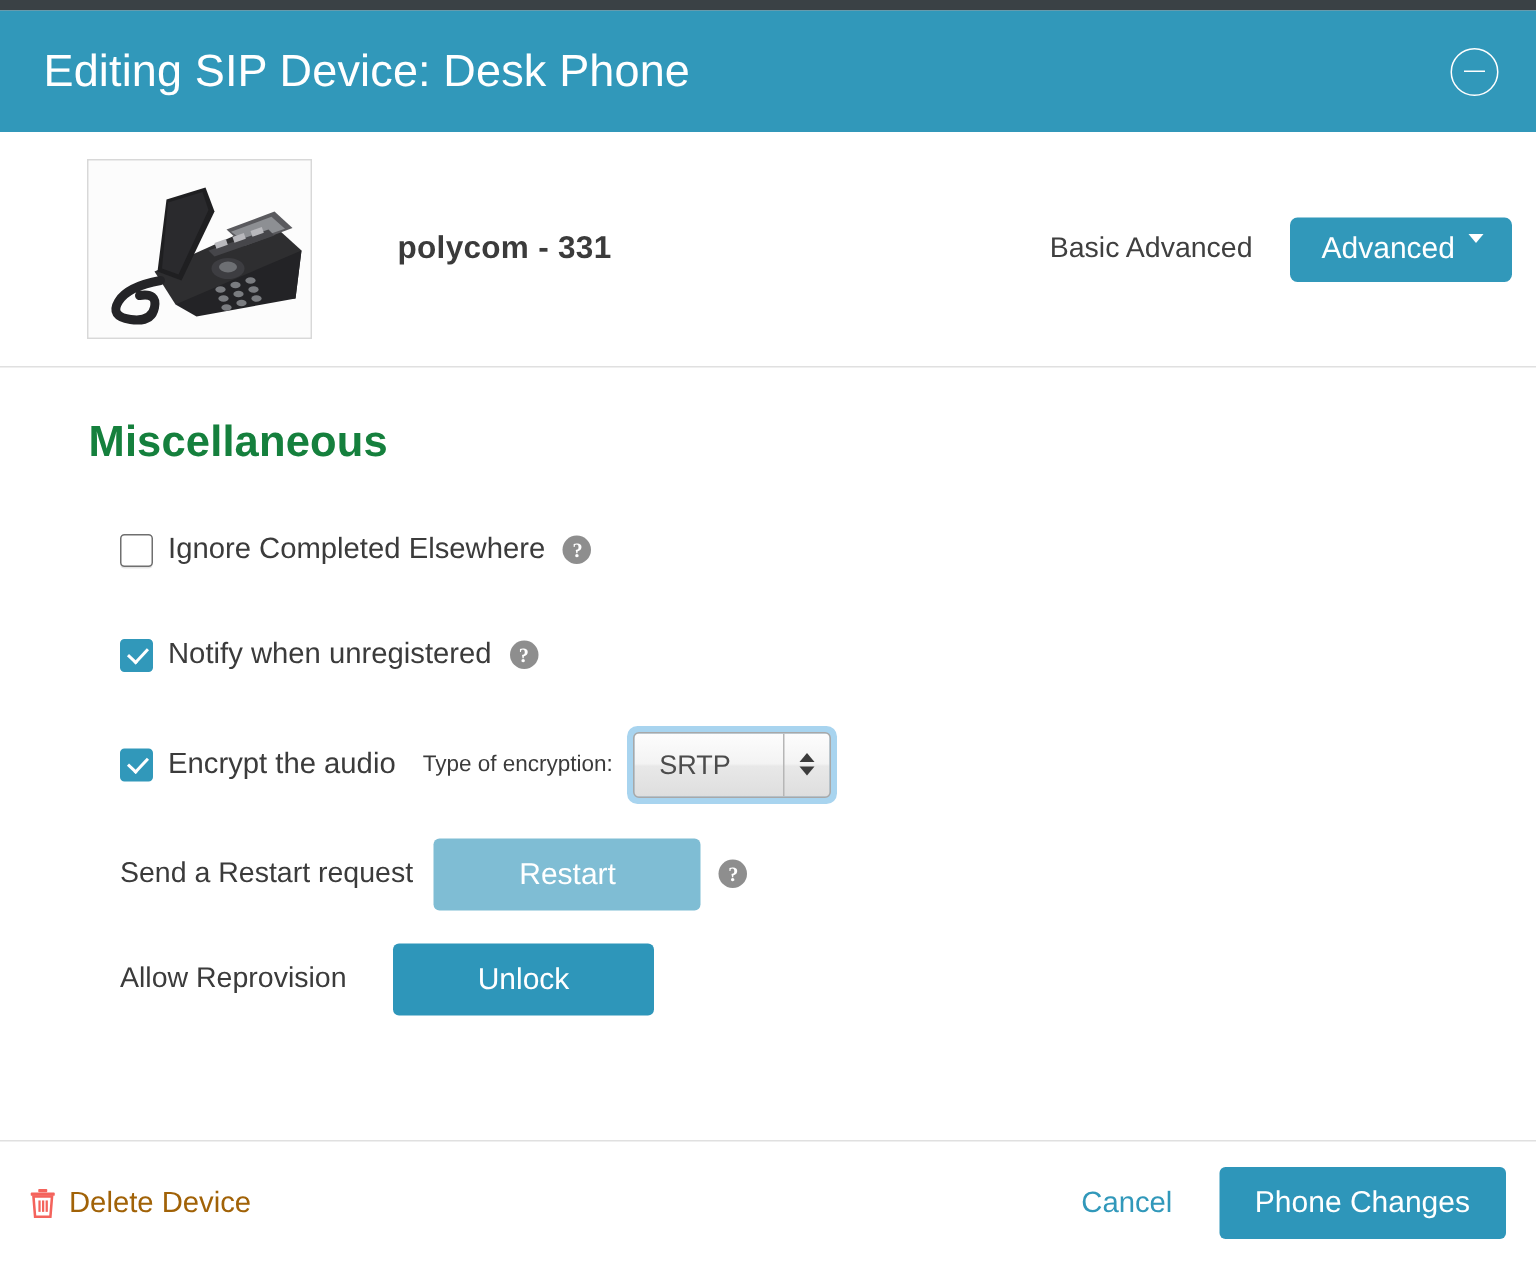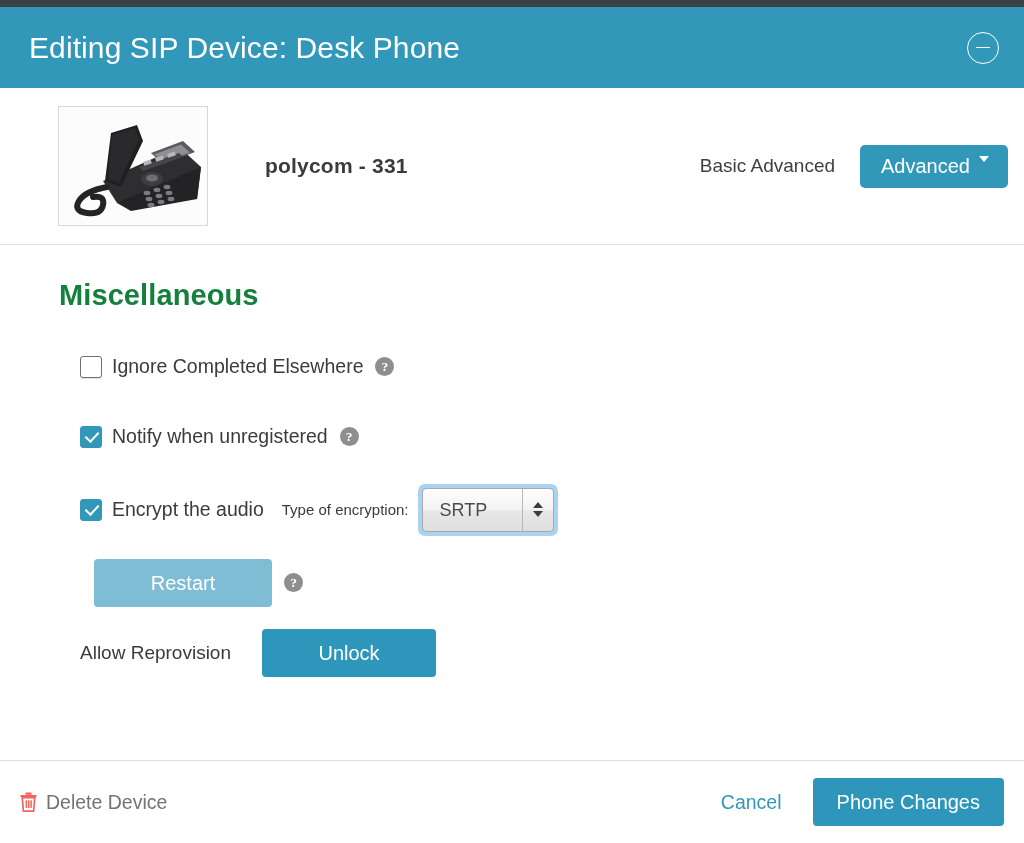--- a/index.html
+++ b/index.html
@@ -325,21 +325,21 @@
     background: #fff;
   }
   .delete-device {
     display: inline-flex;
     align-items: center;
     cursor: pointer;
   }
   .trash-icon { width: 17px; height: 20px; display:block; }
   .delete-label {
     font-size: 19.5px;
-    color: #737373;
+    color: #a16207;
     margin-left: 9px;
     white-space: nowrap;
   }
   .footer-right {
     margin-left: auto;
     display: flex;
     align-items: center;
   }
   .cancel-link {
     color: #3198ba;
@@ -448,20 +448,21 @@
             <span class="select-value">SRTP</span>
             <span class="select-steppers">
               <span class="up"></span>
               <span class="down"></span>
             </span>
           </span>
         </span>
       </div>
 
       <div class="form-row">
+        <span class="label-left">Send a Restart request</span>
         <button class="btn-restart">Restart</button>
         <span class="help-icon">?</span>
       </div>
 
       <div class="form-row">
         <span class="label-left">Allow Reprovision</span>
         <button class="btn-unlock">Unlock</button>
       </div>
 
     </div>

